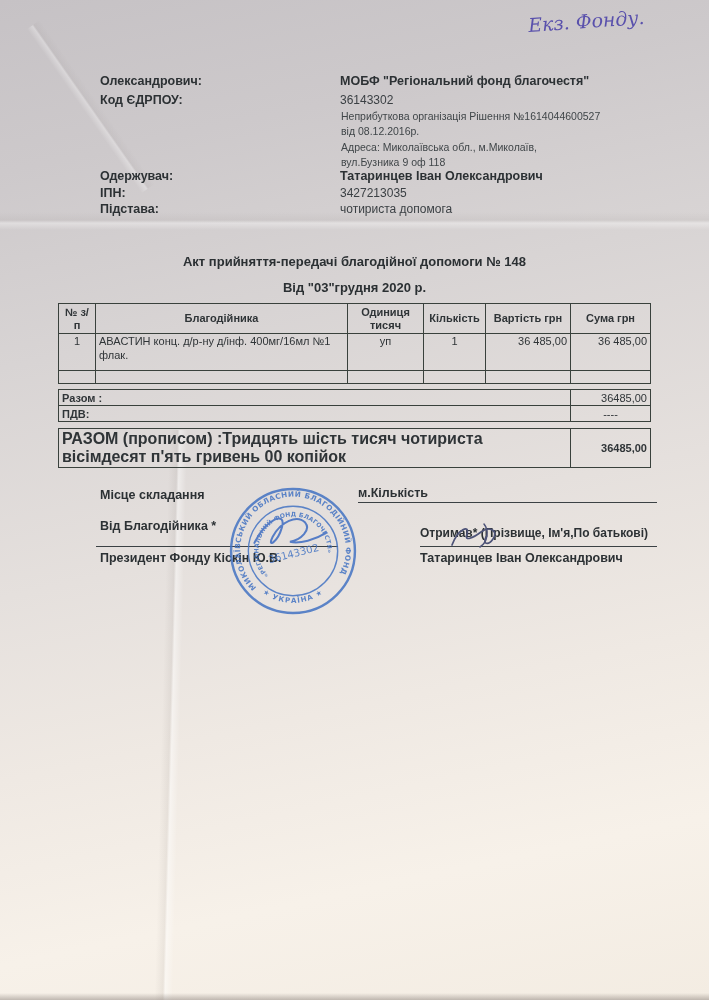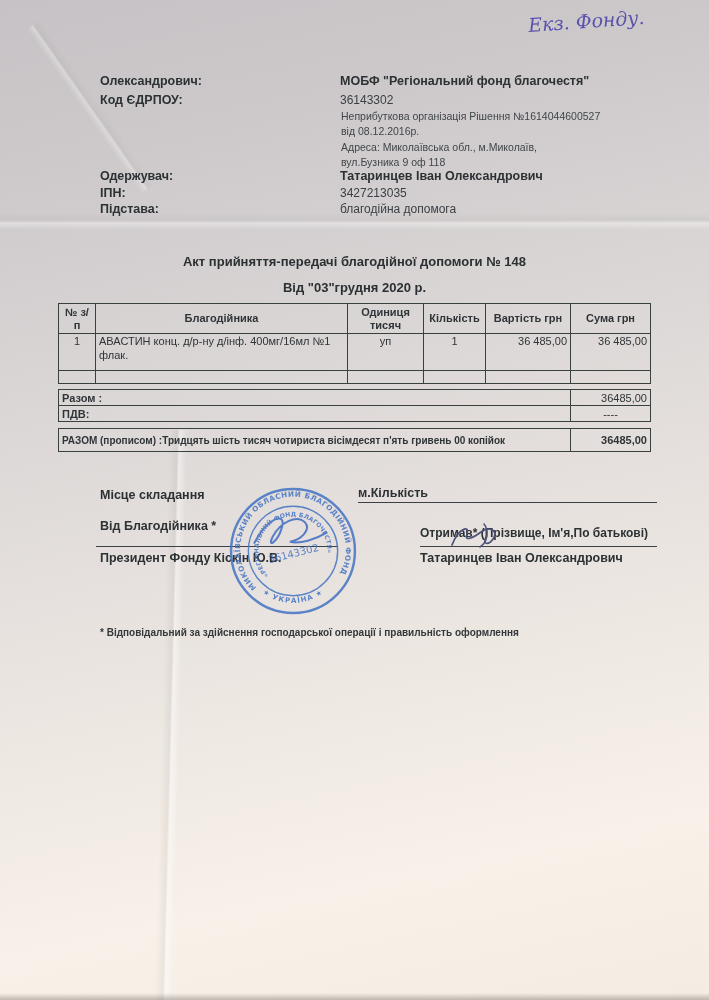--- a/index.html
+++ b/index.html
@@ -60,21 +60,21 @@
   <div class="t b" style="left:100px;top:202px">Підстава:</div>
 
   <div class="t b" style="left:340px;top:74px">МОБФ "Регіональний фонд благочестя"</div>
   <div class="t r" style="left:340px;top:93px">36143302</div>
   <div class="t s" style="left:341px;top:110px">Неприбуткова організація Рішення №1614044600527</div>
   <div class="t s" style="left:341px;top:125px">від 08.12.2016р.</div>
   <div class="t s" style="left:341px;top:141px">Адреса: Миколаївська обл., м.Миколаїв,</div>
   <div class="t s" style="left:341px;top:156px">вул.Бузника 9 оф 118</div>
   <div class="t b" style="left:340px;top:169px">Татаринцев Іван Олександрович</div>
   <div class="t r" style="left:340px;top:186px">3427213035</div>
-  <div class="t r" style="left:340px;top:202px">благодійна допомога</div>
+  <div class="t r" style="left:340px;top:202px">чотириста допомога</div>
 
   <div class="t title" style="top:254px">Акт прийняття-передачі благодійної допомоги № 148</div>
   <div class="t title" style="top:280px">Від "03"грудня 2020 р.</div>
 
   <div class="tblwrap">
     <table>
       <colgroup>
           <col style="width:37px">
           <col style="width:252px">
           <col style="width:76px">
@@ -127,21 +127,21 @@
     </tbody>
       </table>
 
     <table class="tot2">
       <colgroup>
           <col style="width:512px">
           <col style="width:80px">
         </colgroup>
       <tbody>
           <tr>
-        <td class="lab" style="font-size:10px">РАЗОМ (прописом) :Тридцять шість тисяч чотириста вісімдесят п'ять гривень 00 копійок</td>
+        <td class="lab" style="font-size:16px">РАЗОМ (прописом) :Тридцять шість тисяч чотириста вісімдесят п'ять гривень 00 копійок</td>
         <td class="num lab">36485,00</td>
       </tr>
     </tbody>
       </table>
   </div>
 
   <div class="t b" style="left:100px;top:488px">Місце складання</div>
   <div class="t b place" style="left:358px;top:486px;width:299px">м.Кількість</div>
 
   <div class="t b" style="left:100px;top:519px">Від Благодійника *</div>
@@ -174,15 +174,14 @@
     <text font-family="DejaVu Sans, sans-serif" font-size="7" font-weight="bold" fill="#4373c3" letter-spacing="1" text-anchor="middle">
       <textPath href="#arcBottom" startOffset="50%">★ УКРАЇНА ★</textPath>
     </text>
     <text font-family="DejaVu Sans, sans-serif" font-size="6" font-weight="bold" fill="#4373c3" letter-spacing="0.1">
       <textPath href="#arcInner">«РЕГІОНАЛЬНИЙ ФОНД БЛАГОЧЕСТЯ»</textPath>
     </text>
     <text x="66" y="72" text-anchor="middle" font-family="DejaVu Sans, sans-serif" font-size="10" fill="#4373c3" transform="rotate(-14 66 66)">36143302</text>
     <path d="M28,58 C40,34 60,26 55,43 C51,57 40,64 46,52 C54,37 70,30 78,38 C84,45 74,55 63,57 C73,59 88,55 99,48" fill="none" stroke="#3e6cc2" stroke-width="2" stroke-linecap="round"></path>
   </svg>
 
-  <div class="t foot" style="left:100px;top:627px">* Відповідальний за здійснення господарської операції і правильність оформлення</div>
 
 </div>
 
 </body></html>

